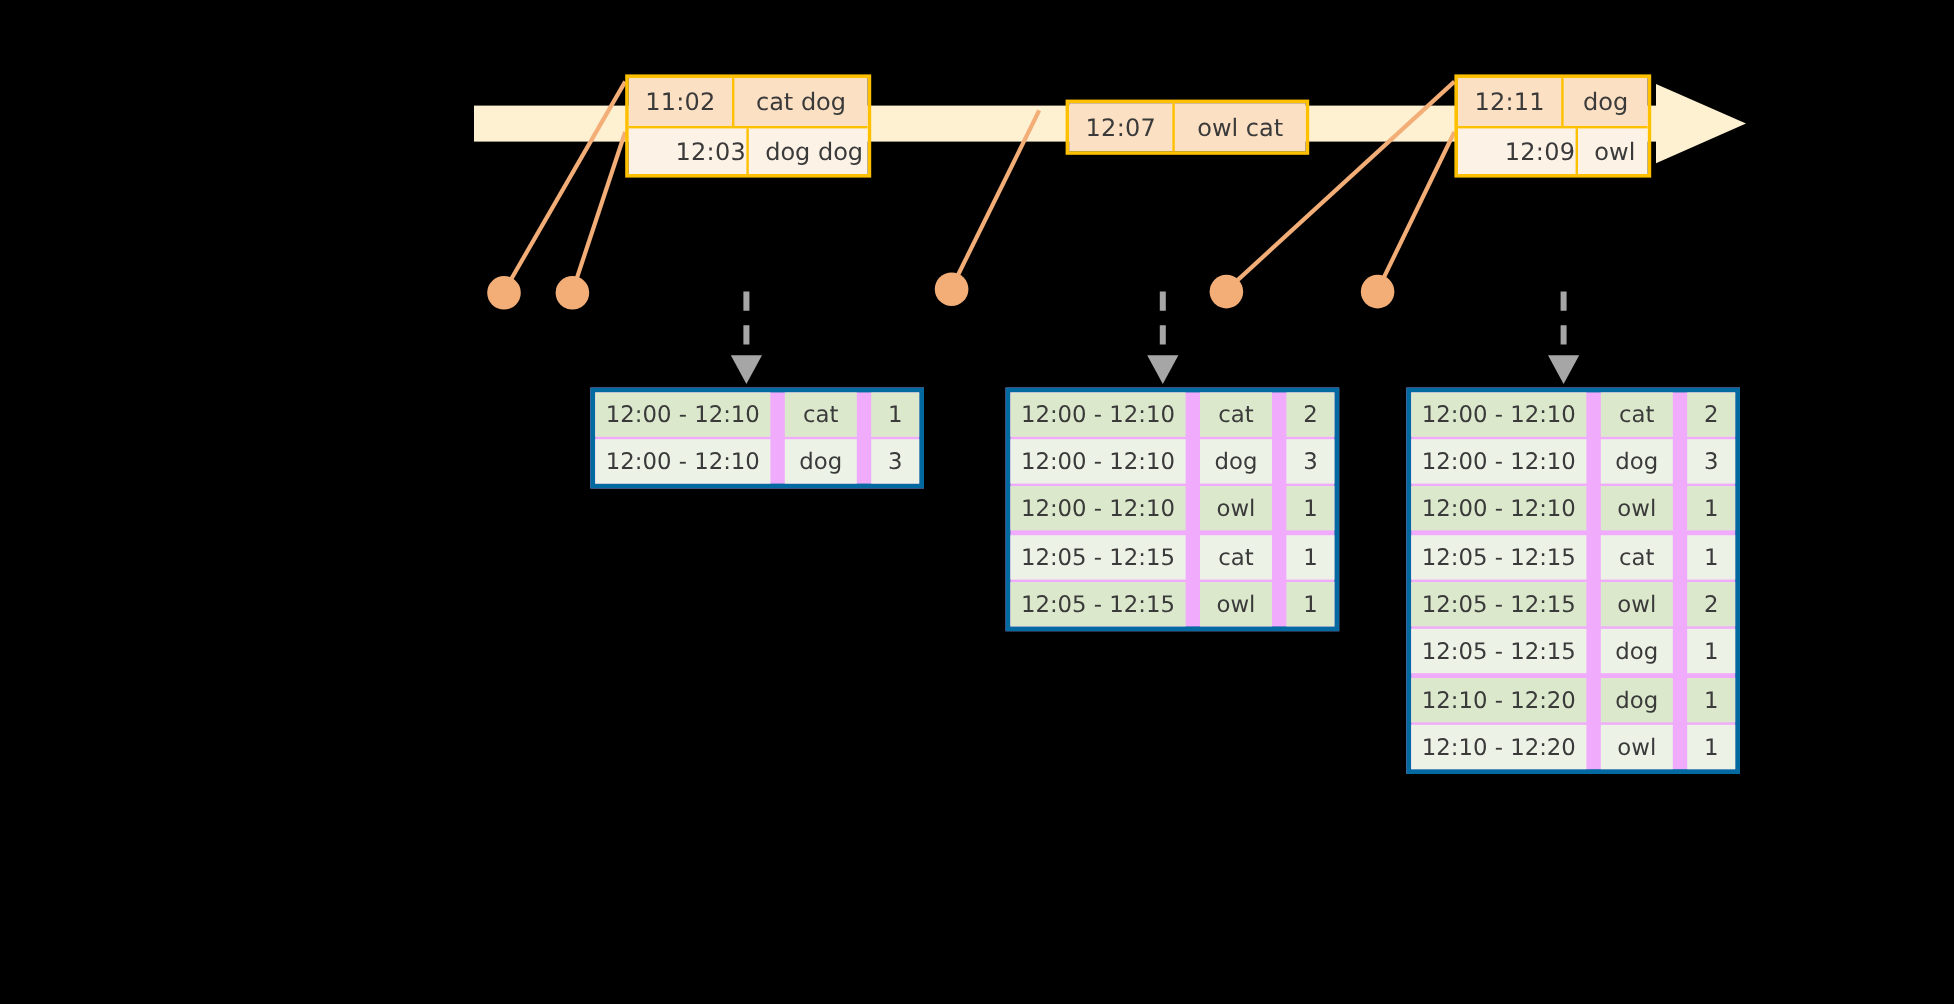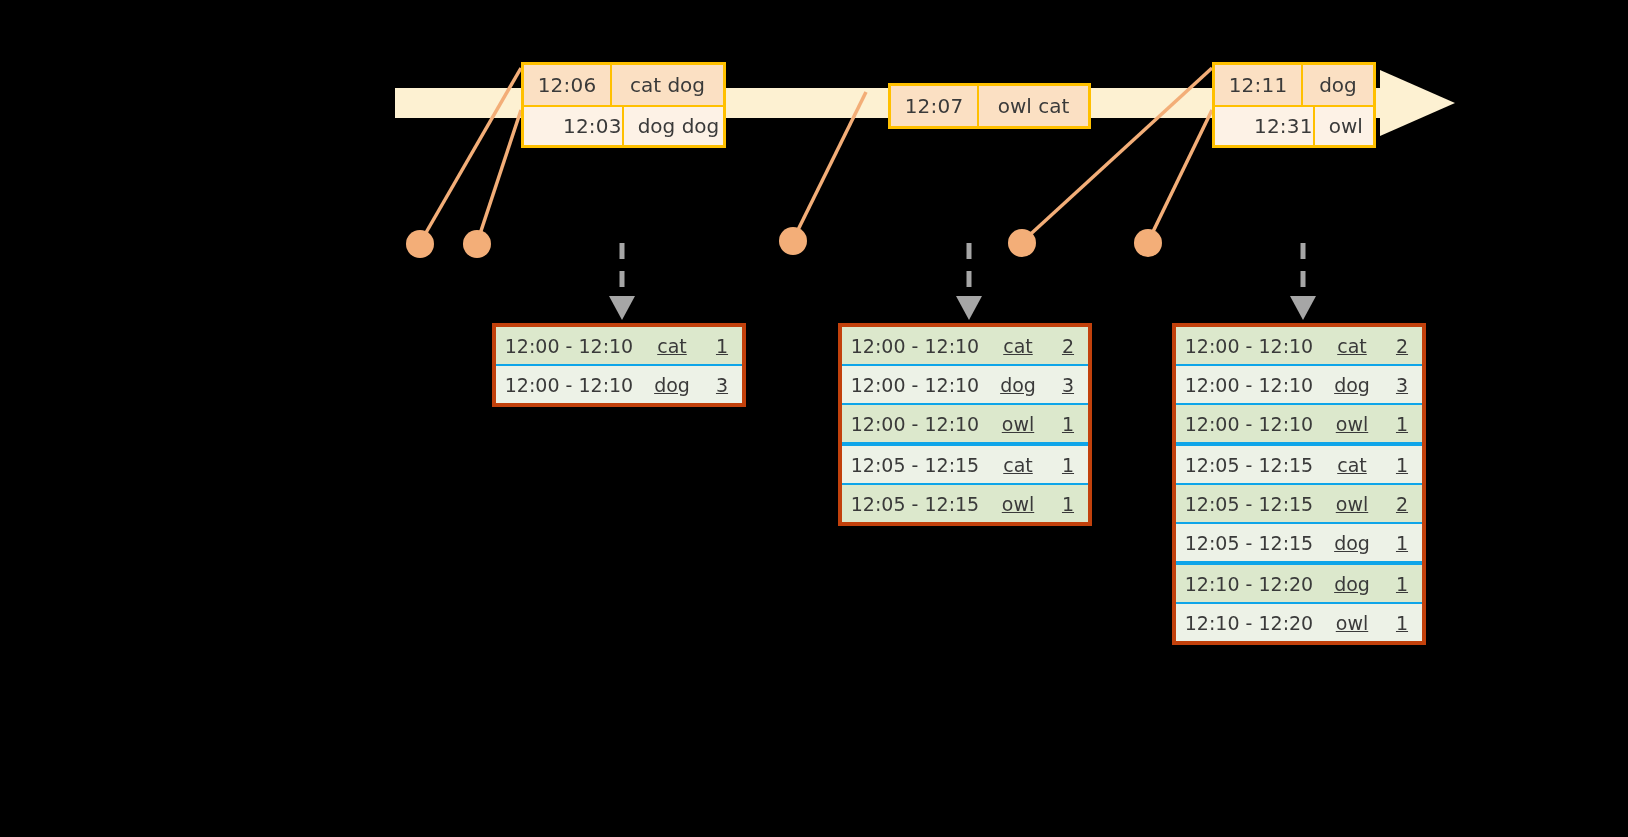--- a/index.html
+++ b/index.html
@@ -64,42 +64,42 @@
     align-items: center;
     justify-content: center;
     font-size: 20px;
     color: #3A3A3A;
     padding: 0 14px;
     white-space: nowrap;
   }
   
   .result-table {
     position: absolute;
-    border: 4px solid #c2410c;
-    box-sizing: border-box;
-    background: #0ea5e9;
+    border: 4px solid #0369a1;
+    box-sizing: border-box;
+    background: #f0abfc;
   }
   .rt-row {
     display: flex;
     flex-direction: row;
     height: 37px;
     box-sizing: border-box;
   }
   .rt-row + .rt-row { margin-top: 2px; }
   .rt-row.group-start { margin-top: 4px; }
   .rt-cell {
     display: flex;
     align-items: center;
     justify-content: center;
     font-size: 19px;
     color: #3A3A3A;
     box-sizing: border-box;
     height: 100%;
   }
-  .rt-cell + .rt-cell { margin-left: 0; text-decoration: underline; }
+  .rt-cell + .rt-cell { margin-left: 12px; }
   .rt-window { width: 146px; }
   .rt-key    { width: 60px; }
   .rt-count  { width: 40px; }
   .rt-row.shade-dark  .rt-cell { background: #DCE8CC; }
   .rt-row.shade-light .rt-cell { background: #EDF2E7; }
 </style>
 </head>
 <body>
 
 <div id="stage">
@@ -138,21 +138,21 @@
       </g>
       <g>
         <line x1="1303" y1="243" x2="1303" y2="296" stroke-dasharray="16 12"></line>
         <polygon points="1290,296 1316,296 1303,320" stroke="none"></polygon>
       </g>
     </g>
   </svg>
 
   <div class="event-box" style="left:521px; top:62px; width:205px;">
     <div class="event-row shade-dark">
-      <div class="event-time">12:06</div>
+      <div class="event-time">11:02</div>
       <div class="event-words">cat dog</div>
     </div>
     <div class="event-row shade-light">
       <div class="event-time">12:03</div>
       <div class="event-words">dog dog</div>
     </div>
   </div>
 
   <div class="event-box" style="left:888px; top:83px; width:203px;">
     <div class="event-row shade-dark">
@@ -160,21 +160,21 @@
       <div class="event-words">owl cat</div>
     </div>
   </div>
 
   <div class="event-box" style="left:1212px; top:62px; width:164px;">
     <div class="event-row shade-dark">
       <div class="event-time">12:11</div>
       <div class="event-words">dog</div>
     </div>
     <div class="event-row shade-light">
-      <div class="event-time">12:31</div>
+      <div class="event-time">12:09</div>
       <div class="event-words">owl</div>
     </div>
   </div>
 
   <div class="result-table" id="result-table-1" style="left:492px; top:323px;">
       <div class="rt-row shade-dark">
         <div class="rt-cell rt-window">12:00 - 12:10</div>
         <div class="rt-cell rt-key">cat</div>
         <div class="rt-cell rt-count">1</div>
       </div>

